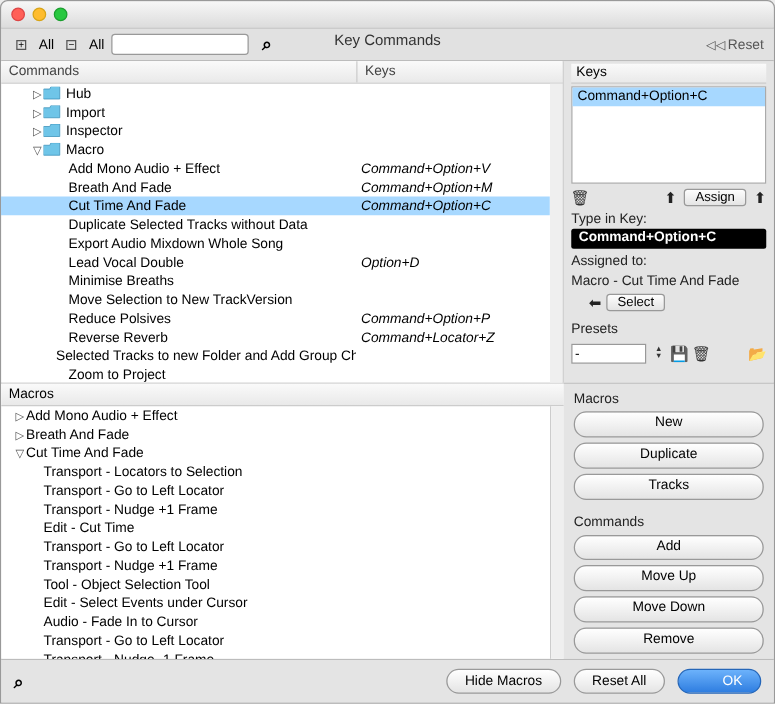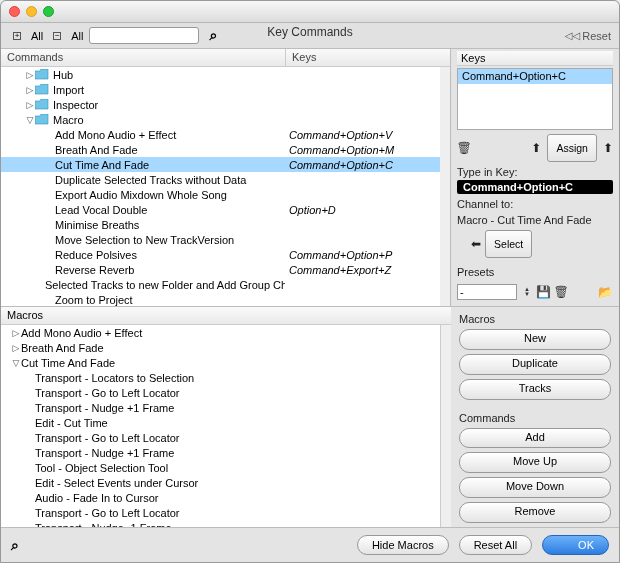--- a/index.html
+++ b/index.html
@@ -31,21 +31,21 @@
   .tri { width:10px; text-align:center; color:#555; font-size:9px;}
   .folder { width:14px; height:11px; margin-right:4px; display:inline-block;}
   .folder svg{width:14px;height:11px;}
   .indent1 { padding-left:20px;}
   .indent2 { padding-left:40px;}
   .right-pane { width:168px; display:flex; flex-direction:column; padding:2px 6px 6px 6px; gap:2px; background:#e4e4e4;}
   .keys-list { height:78px; background:#fff; border:1px solid #aaa; }
   .keys-list .item { height:15px; padding:1px 4px;}
   .keys-list .item.sel { background:#a7d8ff;}
   .mini-icons { display:flex; gap:6px; align-items:center; margin-top:2px;}
-  .btn-flat { height:28px; border:1px solid #999; background:linear-gradient(#fdfdfd,#e4e4e4); border-radius:3px; padding:0 8px; font-size:10.5px; cursor:default;}
+  .btn-flat { height:14px; border:1px solid #999; background:linear-gradient(#fdfdfd,#e4e4e4); border-radius:3px; padding:0 8px; font-size:10.5px; cursor:default;}
   .arrow-up, .arrow-left { font-size:12px; color:#222;}
   .type-box { height:16px; background:#000; color:#fff; padding:1px 6px; font-weight:bold; font-size:11px; border-radius:2px;}
   .presets-row { display:flex; align-items:center; gap:3px; margin-top:4px;}
   .presets-row input{ width:60px; height:16px; border:1px solid #999;}
   .icon-sm { width:14px; height:14px; display:flex; align-items:center; justify-content:center; font-size:12px; color:#333;}
   .label { color:#222; font-size:11px; margin-top:2px;}
   .lower { display:flex; flex:1; min-height:0; border-bottom:1px solid #bcbcbc;}
   .macros-pane { flex:1; background:#fff; display:flex; flex-direction:column;}
   .macros-pane .head { height:18px; background:linear-gradient(#fafafa,#e9e9e9); border-bottom:1px solid #ccc; padding:2px 6px;}
   .macros-tree { flex:1; overflow-y:auto; border-right:1px solid #ccc;}
@@ -204,21 +204,21 @@
                   <span class="tri"></span>
                   <span>Reduce Polsives</span>
                 </div>
                 <div class="tree-key">Command+Option+P</div>
               </div>
               <div class="tree-row">
                 <div class="tree-label indent2">
                   <span class="tri"></span>
                   <span>Reverse Reverb</span>
                 </div>
-                <div class="tree-key">Command+Export+Z</div>
+                <div class="tree-key">Command+Locator+Z</div>
               </div>
               <div class="tree-row">
                 <div class="tree-label indent2">
                   <span class="tri"></span>
                   <span>Selected Tracks to new Folder and Add Group Channel</span>
                 </div>
                 <div class="tree-key"></div>
               </div>
               <div class="tree-row">
                 <div class="tree-label indent2">
@@ -239,21 +239,21 @@
         </div>
         <div class="mini-icons">
           <span class="icon-sm">🗑</span>
           <div class="spacer"></div>
           <span class="arrow-up">⬆</span>
           <button class="btn-flat">Assign</button>
           <span class="arrow-up">⬆</span>
         </div>
         <span class="label">Type in Key:</span>
         <div class="type-box">Command+Option+C</div>
-        <span class="label">Channel to:</span>
+        <span class="label">Assigned to:</span>
         <span class="label">Macro - Cut Time And Fade</span>
         <div style="display:flex;align-items:center;gap:4px;margin:2px 0 4px 14px;">
           <span class="arrow-left">⬅</span>
           <button class="btn-flat">Select</button>
         </div>
         <span class="label">Presets</span>
         <div class="presets-row">
           <input value="-" style="">
           <span class="icon-sm" style="flex-direction:column;font-size:6px;line-height:5px;">▲<br>▼</span>
           <span class="icon-sm">💾</span>

